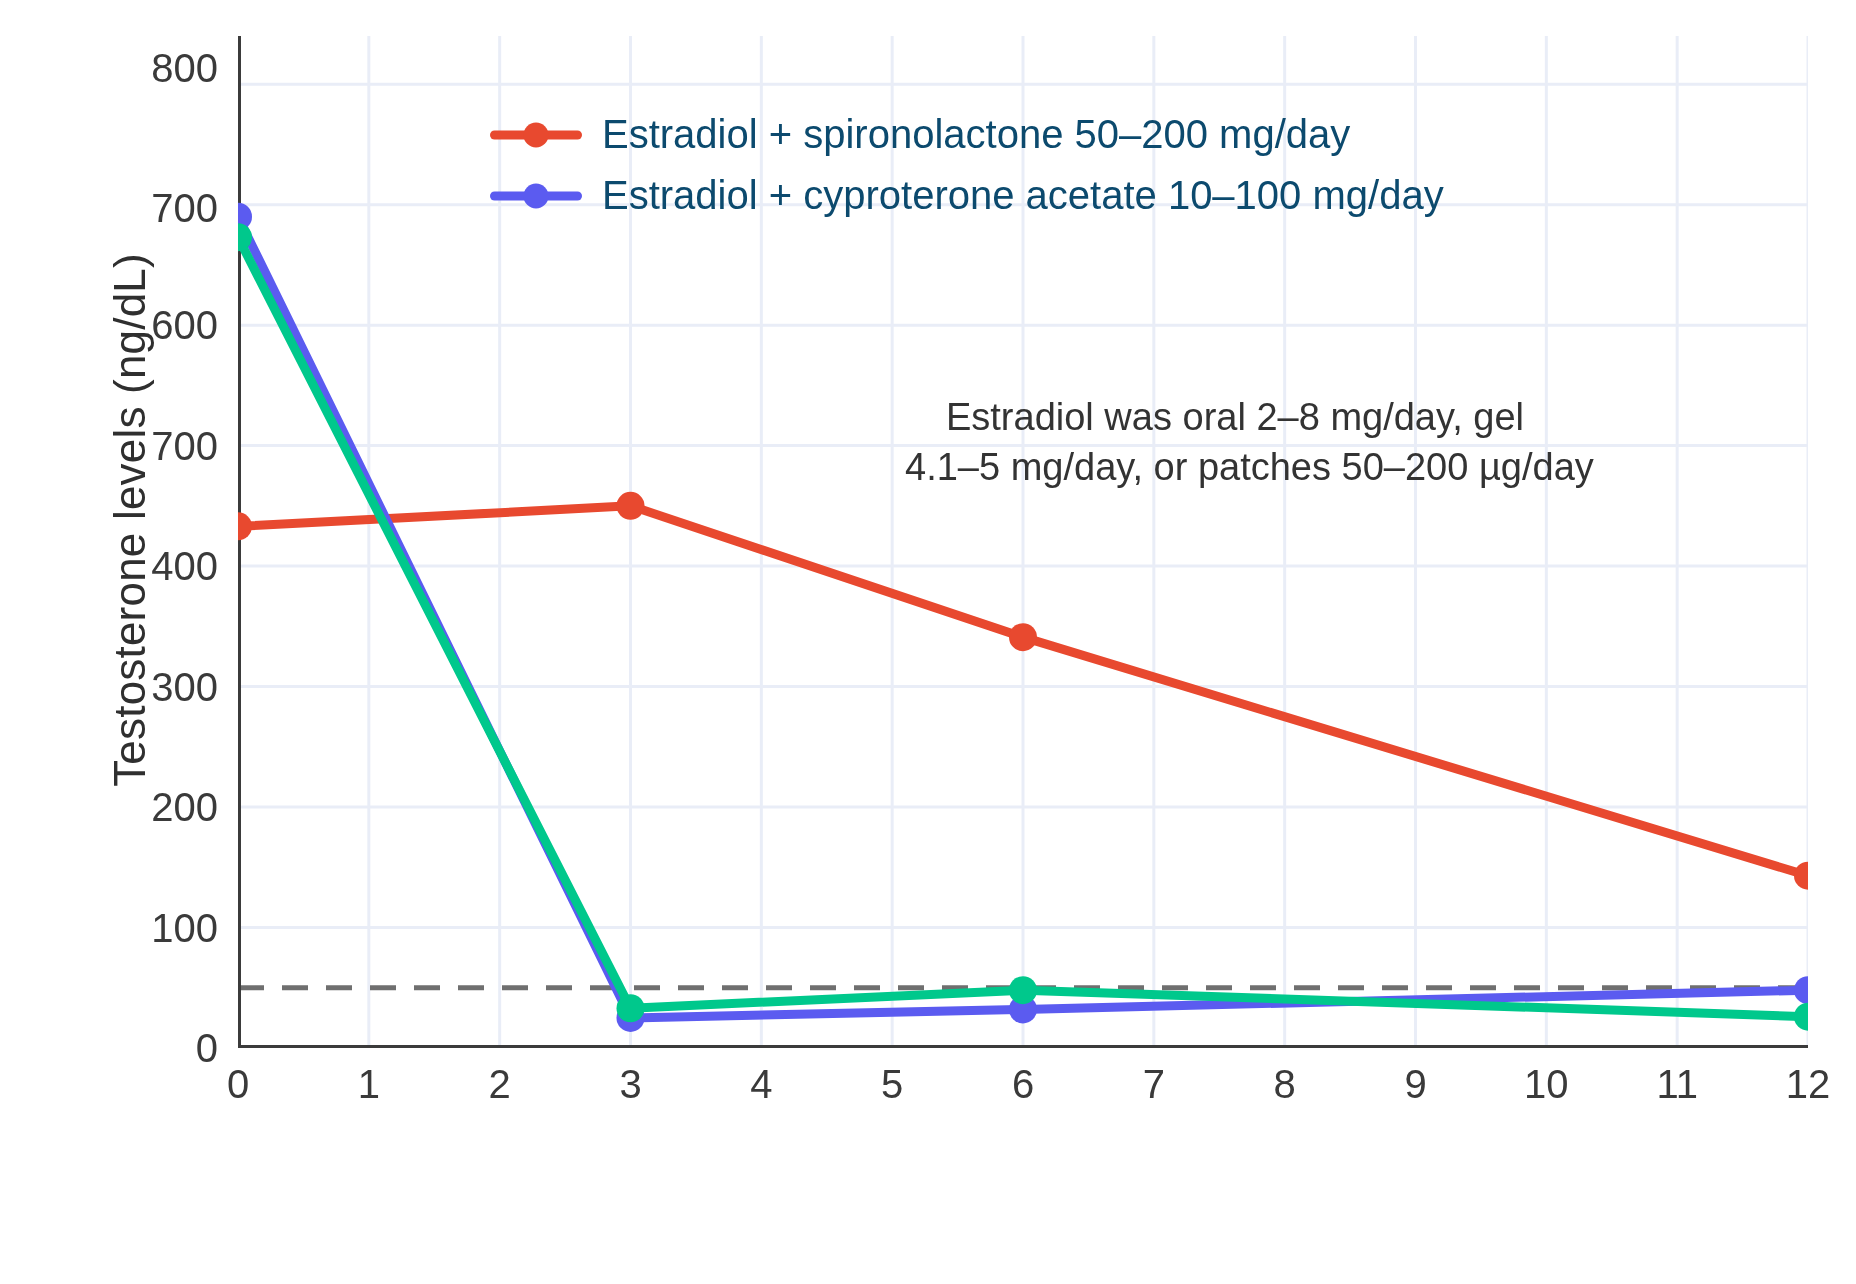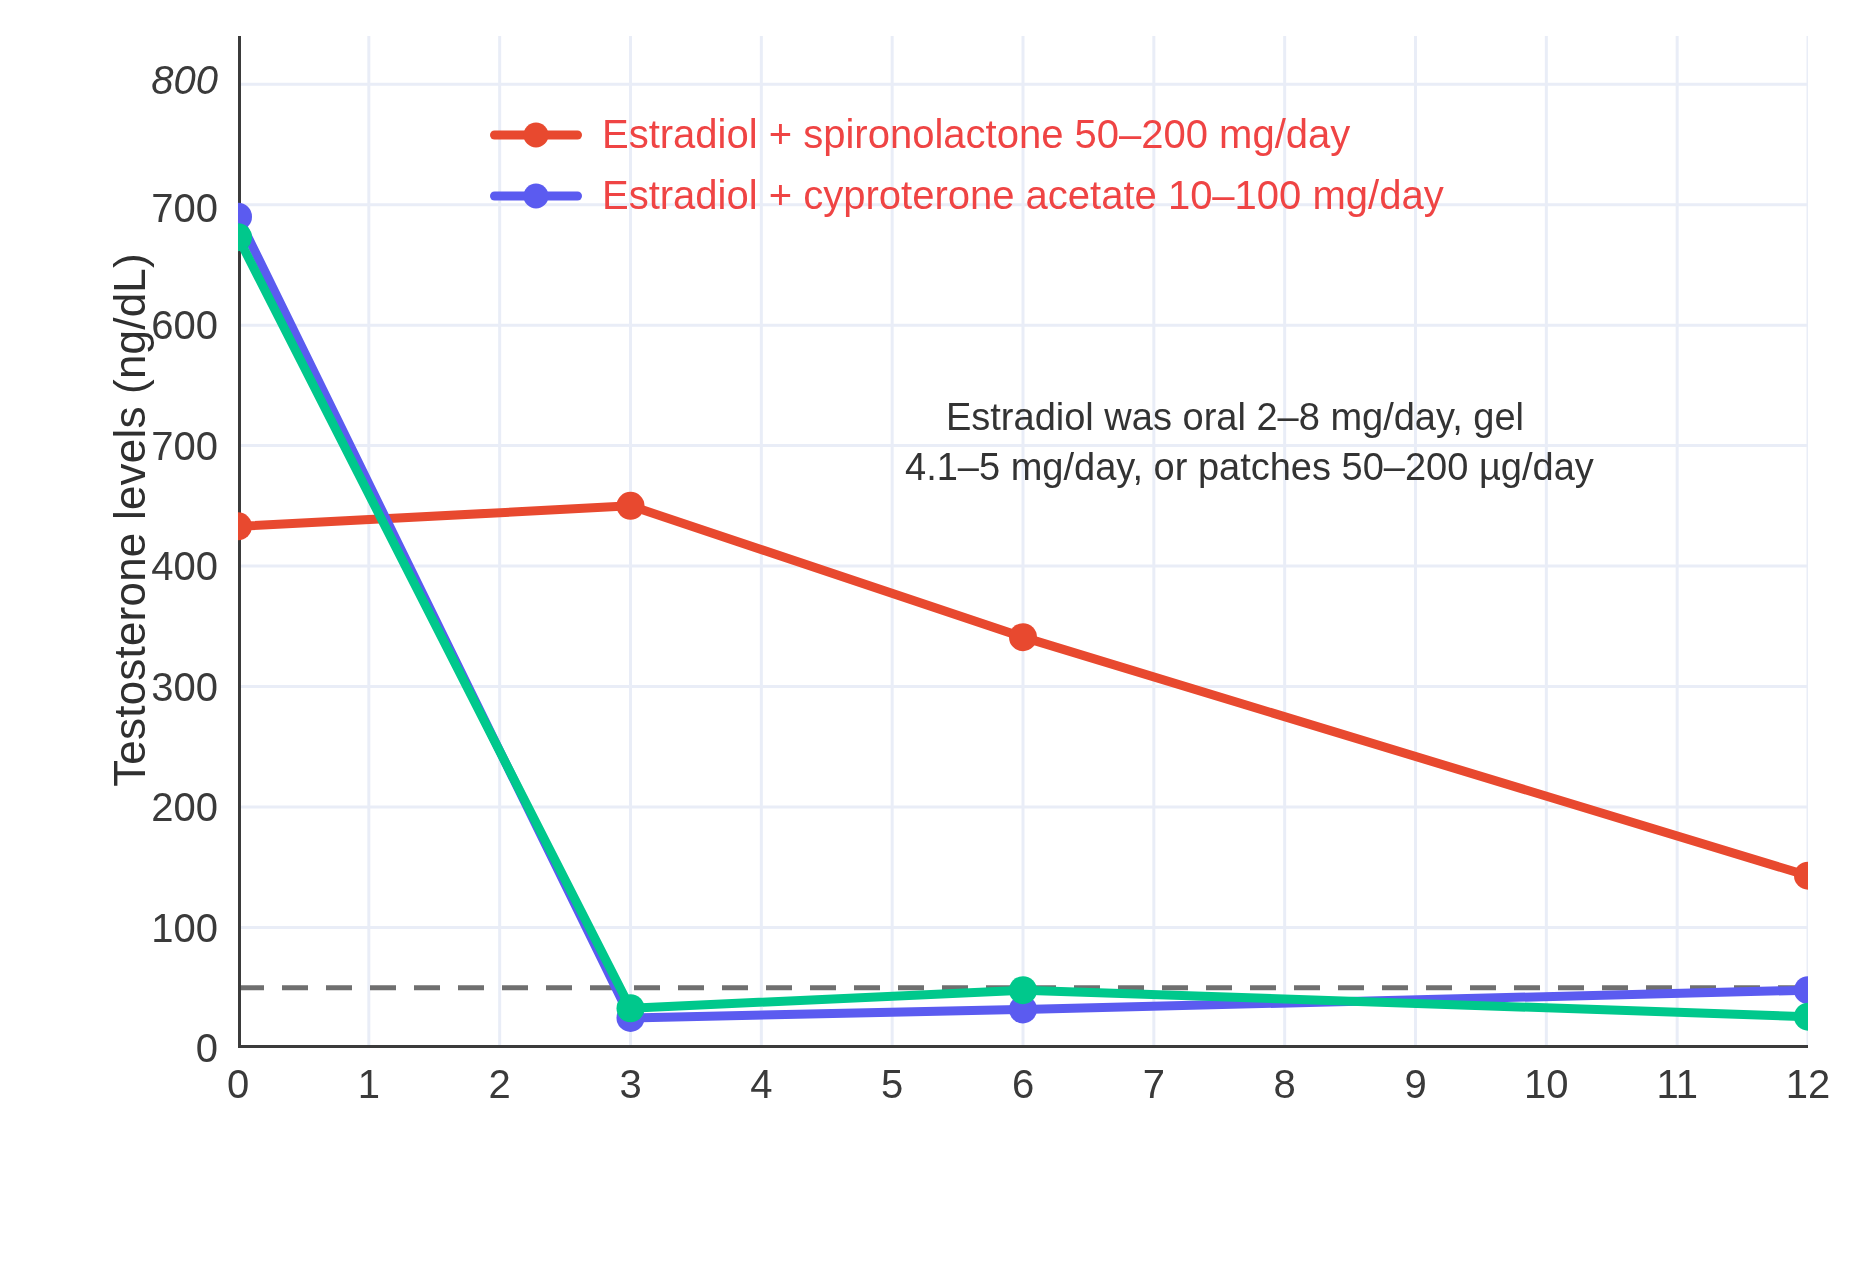--- a/index.html
+++ b/index.html
@@ -76,21 +76,21 @@
   .legend-row{display:flex;align-items:center;gap:20px;}
   .legend-swatch{width:92px;height:26px;position:relative;flex:0 0 auto;}
   .legend-swatch .bar{
     position:absolute;left:0;top:50%;transform:translateY(-50%);
     width:92px;height:9px;border-radius:5px;
   }
   .legend-swatch .dot{
     position:absolute;left:50%;top:50%;transform:translate(-50%,-50%);
     width:25px;height:25px;border-radius:50%;
   }
-  .legend-text{font-size:40px;color:#ef4444;white-space:nowrap;}
+  .legend-text{font-size:40px;color:#0c4a6e;white-space:nowrap;}
 
   
   #annotation{
     position:absolute;
     left:905px; top:392px;
     width:660px;
     text-align:center;
     font-size:38px;
     line-height:1.32;
     color:#333333;
@@ -108,21 +108,21 @@
 
   <div class="ytick-area">
       <div class="ytick" style="top: 1012px;">0</div>
       <div class="ytick" style="top: 891.524px;">100</div>
       <div class="ytick" style="top: 771.048px;">200</div>
       <div class="ytick" style="top: 650.571px;">300</div>
       <div class="ytick" style="top: 530.095px;">400</div>
       <div class="ytick" style="top: 409.619px;">700</div>
       <div class="ytick" style="top: 289.143px;">600</div>
       <div class="ytick" style="top: 172px;">700</div>
-      <div class="ytick" style="top: 44px; font-style: italic;">800</div>
+      <div class="ytick" style="top: 32px;">800</div>
     </div>
 
   <div id="plot">
     <svg id="plot-svg" width="1570" height="1012" viewBox="0 0 1570 1012">
         <line x1="0" y1="0" x2="0" y2="1012" stroke="#e9edf7" stroke-width="3"></line>
         <line x1="130.83333333333331" y1="0" x2="130.83333333333331" y2="1012" stroke="#e9edf7" stroke-width="3"></line>
         <line x1="261.66666666666663" y1="0" x2="261.66666666666663" y2="1012" stroke="#e9edf7" stroke-width="3"></line>
         <line x1="392.5" y1="0" x2="392.5" y2="1012" stroke="#e9edf7" stroke-width="3"></line>
         <line x1="523.3333333333333" y1="0" x2="523.3333333333333" y2="1012" stroke="#e9edf7" stroke-width="3"></line>
         <line x1="654.1666666666667" y1="0" x2="654.1666666666667" y2="1012" stroke="#e9edf7" stroke-width="3"></line>

